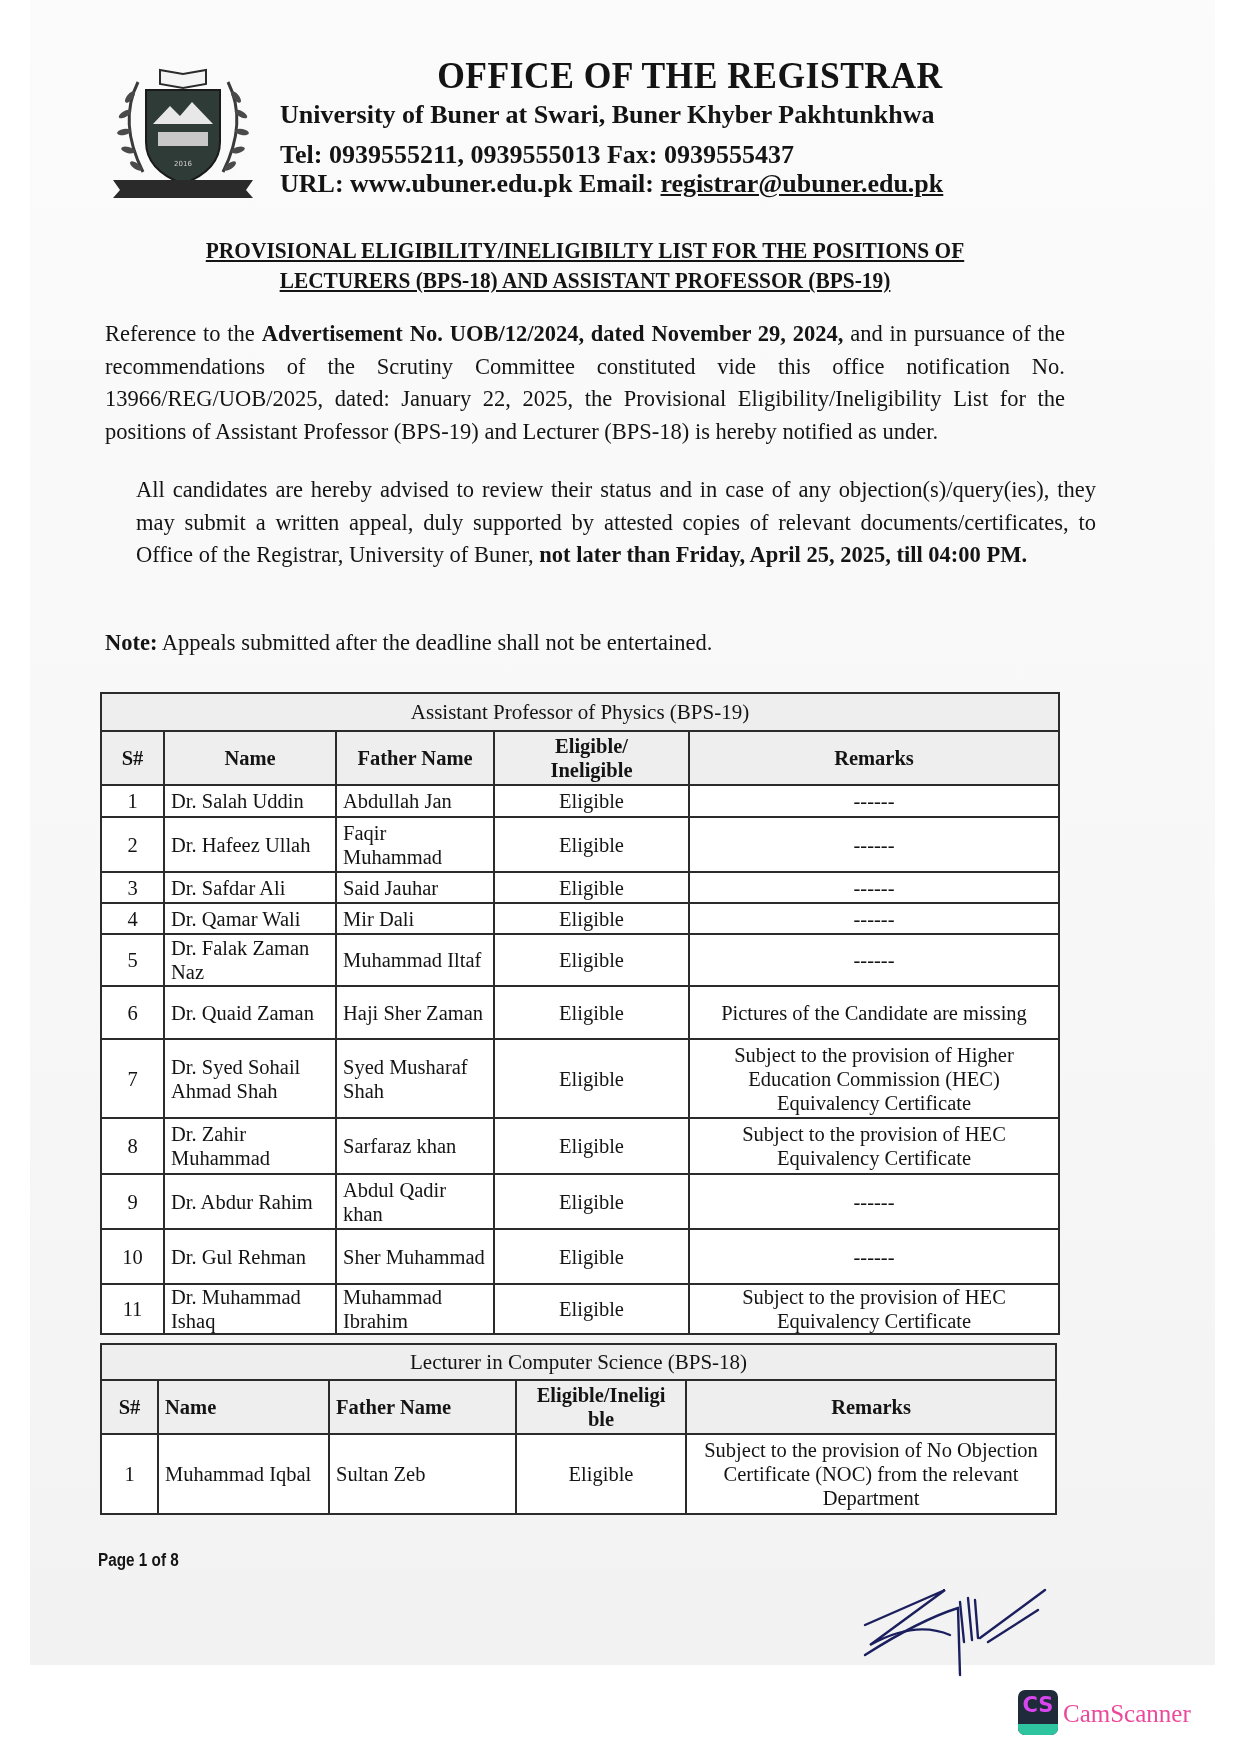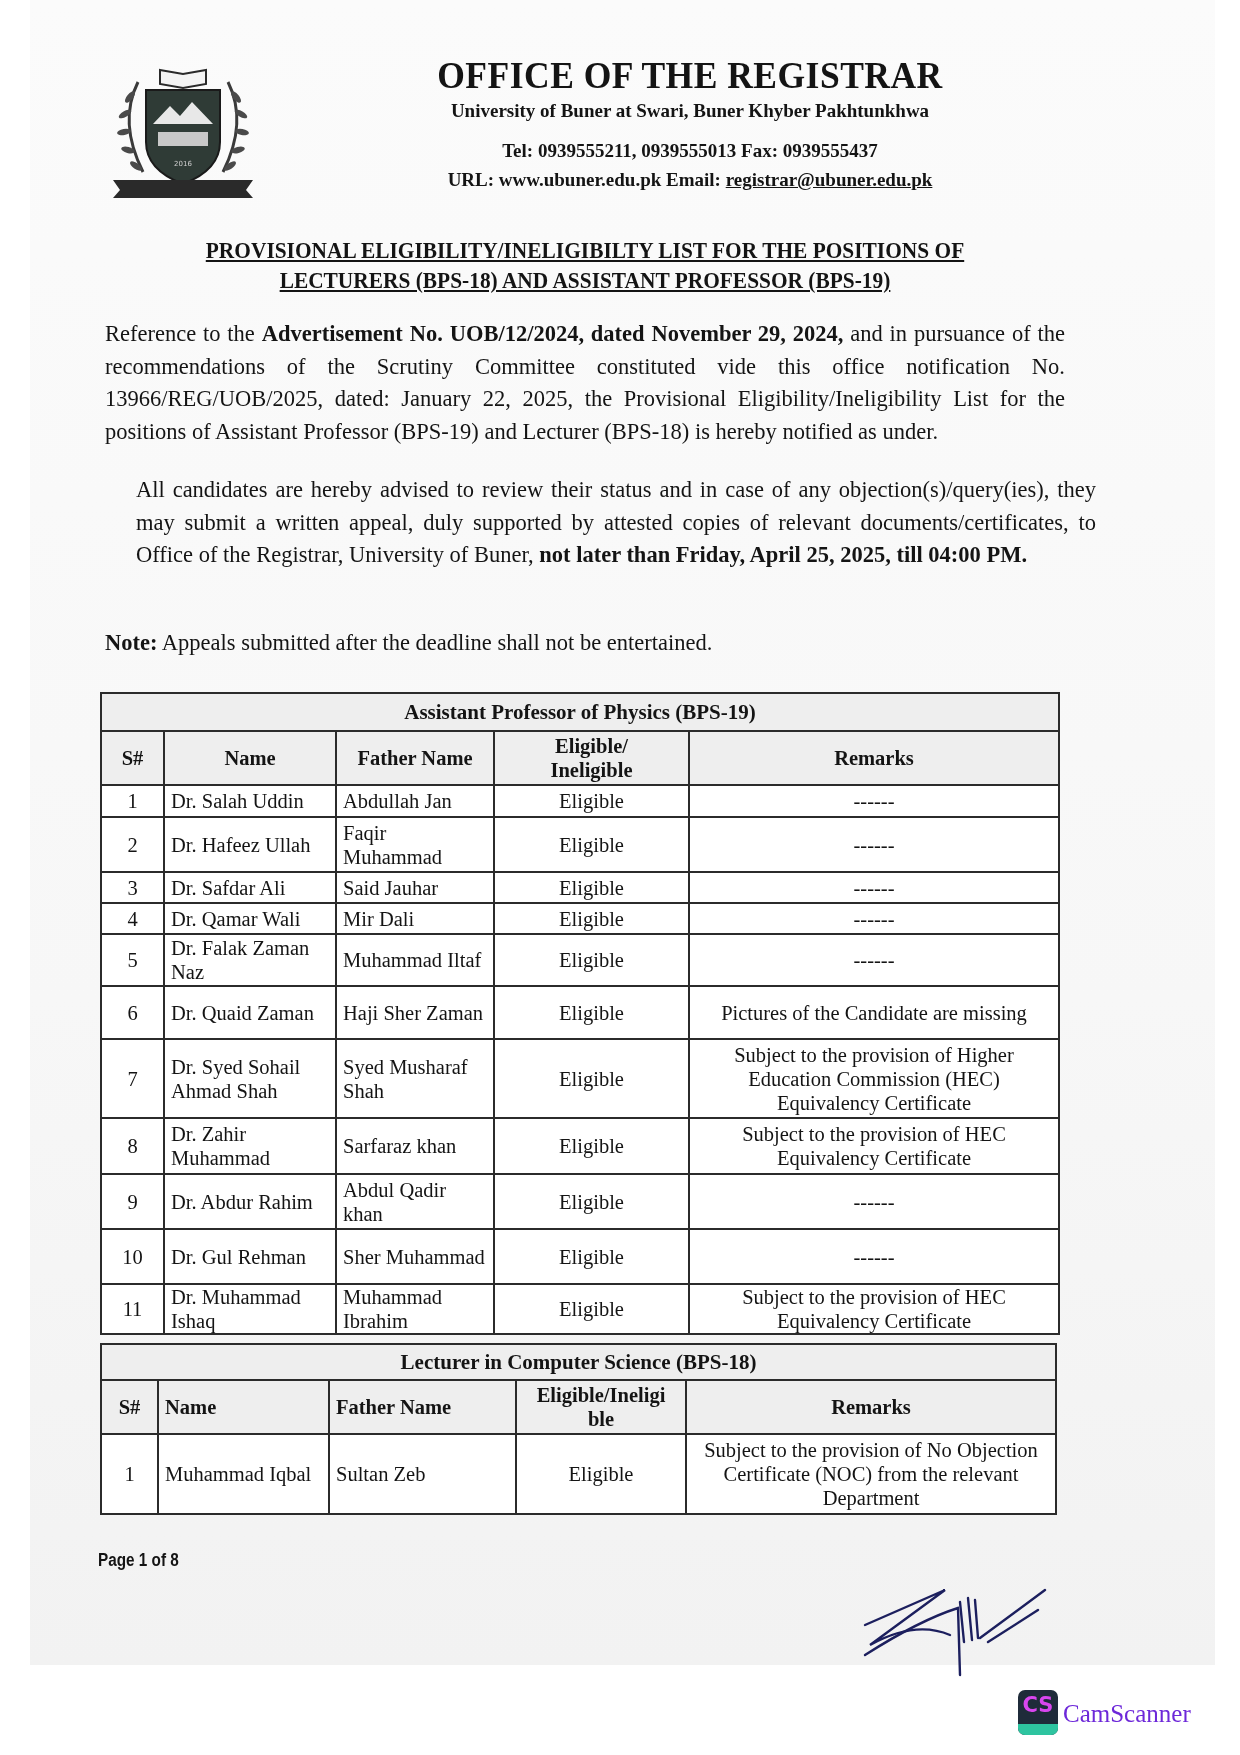--- a/index.html
+++ b/index.html
@@ -13,22 +13,22 @@
     position: absolute; left: 30px; top: 0; width: 1185px; height: 1665px;
     background: linear-gradient(180deg, #fbfbfb 0%, #f7f7f7 60%, #f2f2f2 100%);
   }
   
   .logo { position: absolute; left: 108px; top: 62px; width: 150px; height: 140px; }
   .lh-title {
     position: absolute; left: 280px; width: 820px; top: 54px; text-align: center;
     font-weight: bold; font-size: 37px; letter-spacing: 0.5px; transform: scaleX(0.96);
   }
   .lh-line {
-    position: absolute; left: 280px; width: 820px; text-align: center;
-    font-weight: bold; font-size: 19px;
+    position: absolute; left: 280px; width: 820px; text-align: left;
+    font-weight: bold; font-size: 26px;
   }
   .lh-uni { top: 100px; }
   .lh-tel { top: 140px; }
   .lh-url { top: 169px; }
   .lh-url .email { text-decoration: underline; }
 
   
   .doc-title {
     position: absolute; left: 110px; width: 950px; top: 236px; text-align: center;
     font-weight: bold; font-size: 23px; line-height: 30px; text-decoration: underline;
@@ -45,21 +45,21 @@
   .p2 { top: 474px; margin-left: 31px; }
   .p3 { top: 627px; }
 
   
   table.elig {
     position: absolute; left: 100px; border-collapse: collapse; table-layout: fixed;
     font-size: 20.5px; line-height: 24px; background: #ffffff;
   }
   table.elig td, table.elig th { border: 2px solid #2b2b2b; padding: 0 6px; vertical-align: middle; }
   table.elig th { font-weight: bold; background: #eeeeee; }
-  table.elig .section-title { background: #eeeeee; text-align: center; font-weight: bold; font-size: 21px; }
+  table.elig .section-title { background: #eeeeee; text-align: center; font-weight: normal; font-size: 21px; }
   table.elig td.c { text-align: center; }
   table.elig td.l { text-align: left; }
   .t1 { top: 692px; width: 958px; }
   .t2 { top: 1343px; width: 955px; }
   .t1 .sec { height: 38px; }
   .t1 .hdr { height: 54px; }
   .t2 .sec { height: 36px; }
   .t2 .hdr { height: 54px; }
 
   
@@ -73,21 +73,21 @@
     position: absolute; left: 1018px; top: 1690px; width: 40px; height: 45px; border-radius: 7px;
     overflow: hidden; background: #1f2b3a;
   }
   .cs-badge .cs-text {
     position: absolute; left: 0; top: 3px; width: 40px; text-align: center;
     color: #d946ef; font-family: "DejaVu Sans", sans-serif; font-weight: bold; font-size: 21px;
   }
   .cs-badge .cs-green { position: absolute; left: 0; bottom: 0; width: 40px; height: 11px; background: #2ec4a0; }
   .cs-name {
     position: absolute; left: 1063px; top: 1700px; font-size: 25px;
-    font-family: "Liberation Serif", serif; color: #6d28d9;
+    font-family: "Liberation Serif", serif; color: #ec4899;
   }
 </style>
 </head>
 <body>
 
 <div class="page"></div>
 
 <svg class="logo" viewBox="0 0 150 140">
 
   <g fill="none" stroke="#3a3a3a" stroke-width="3">

